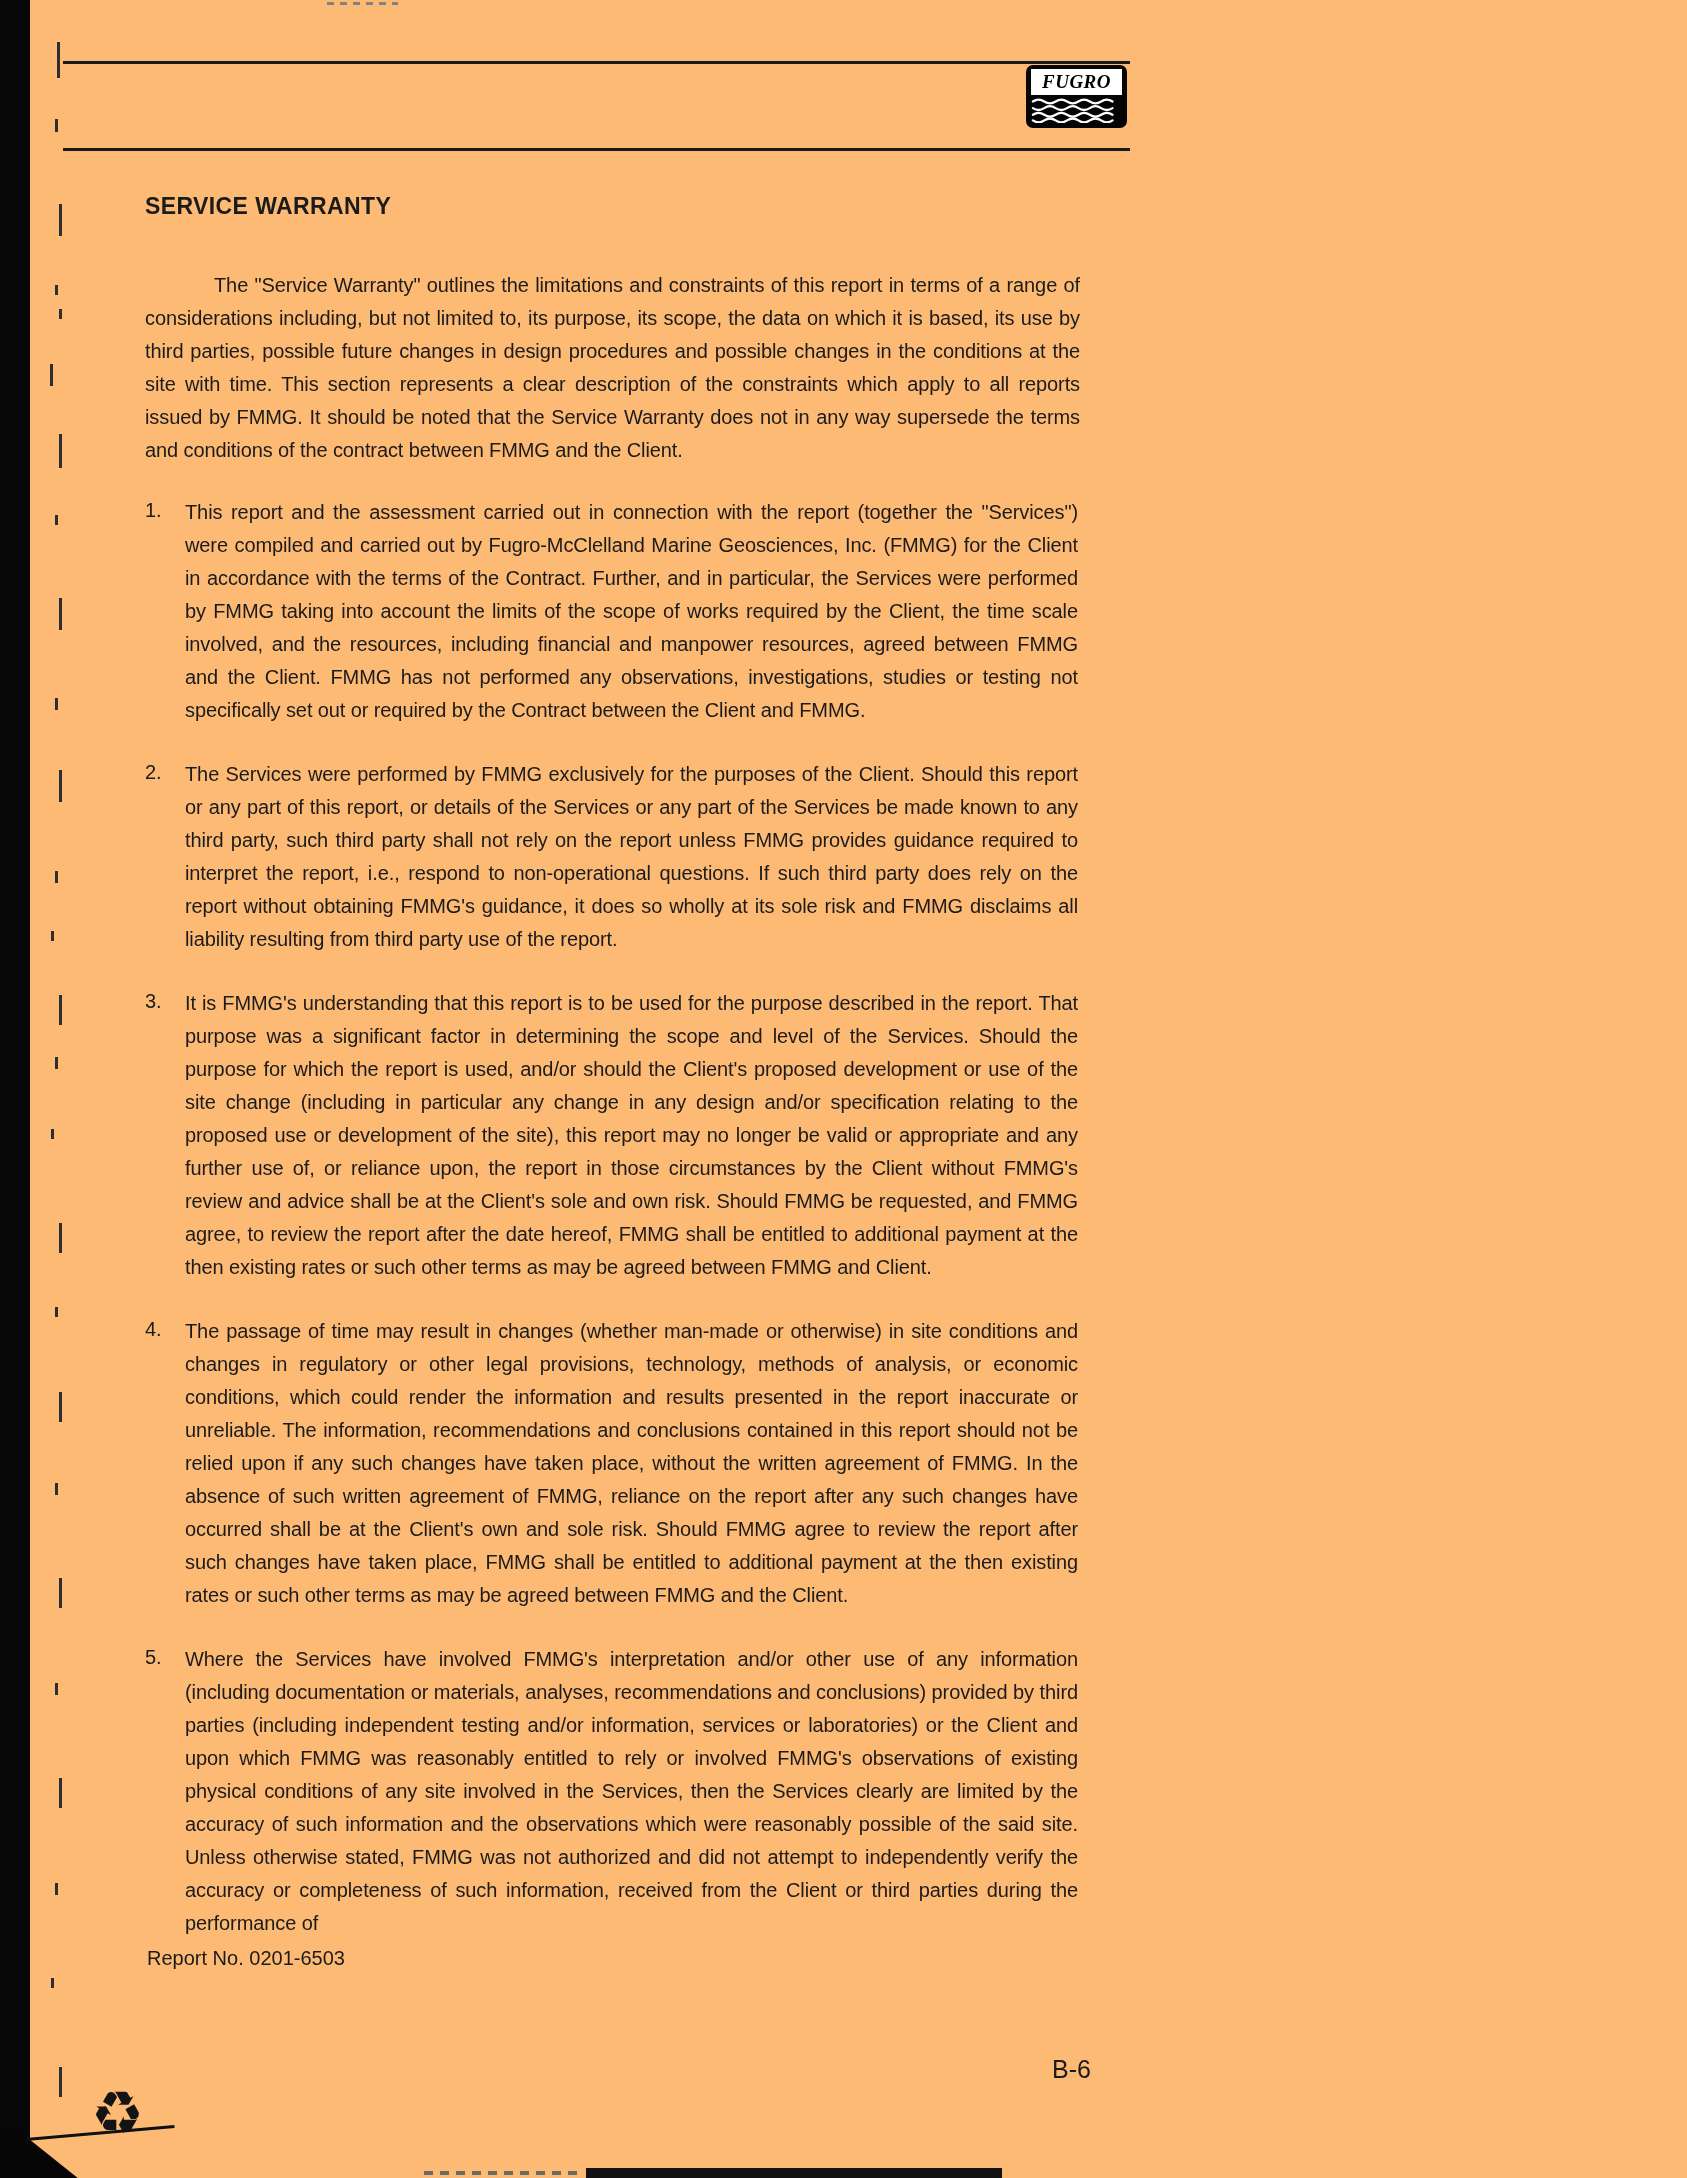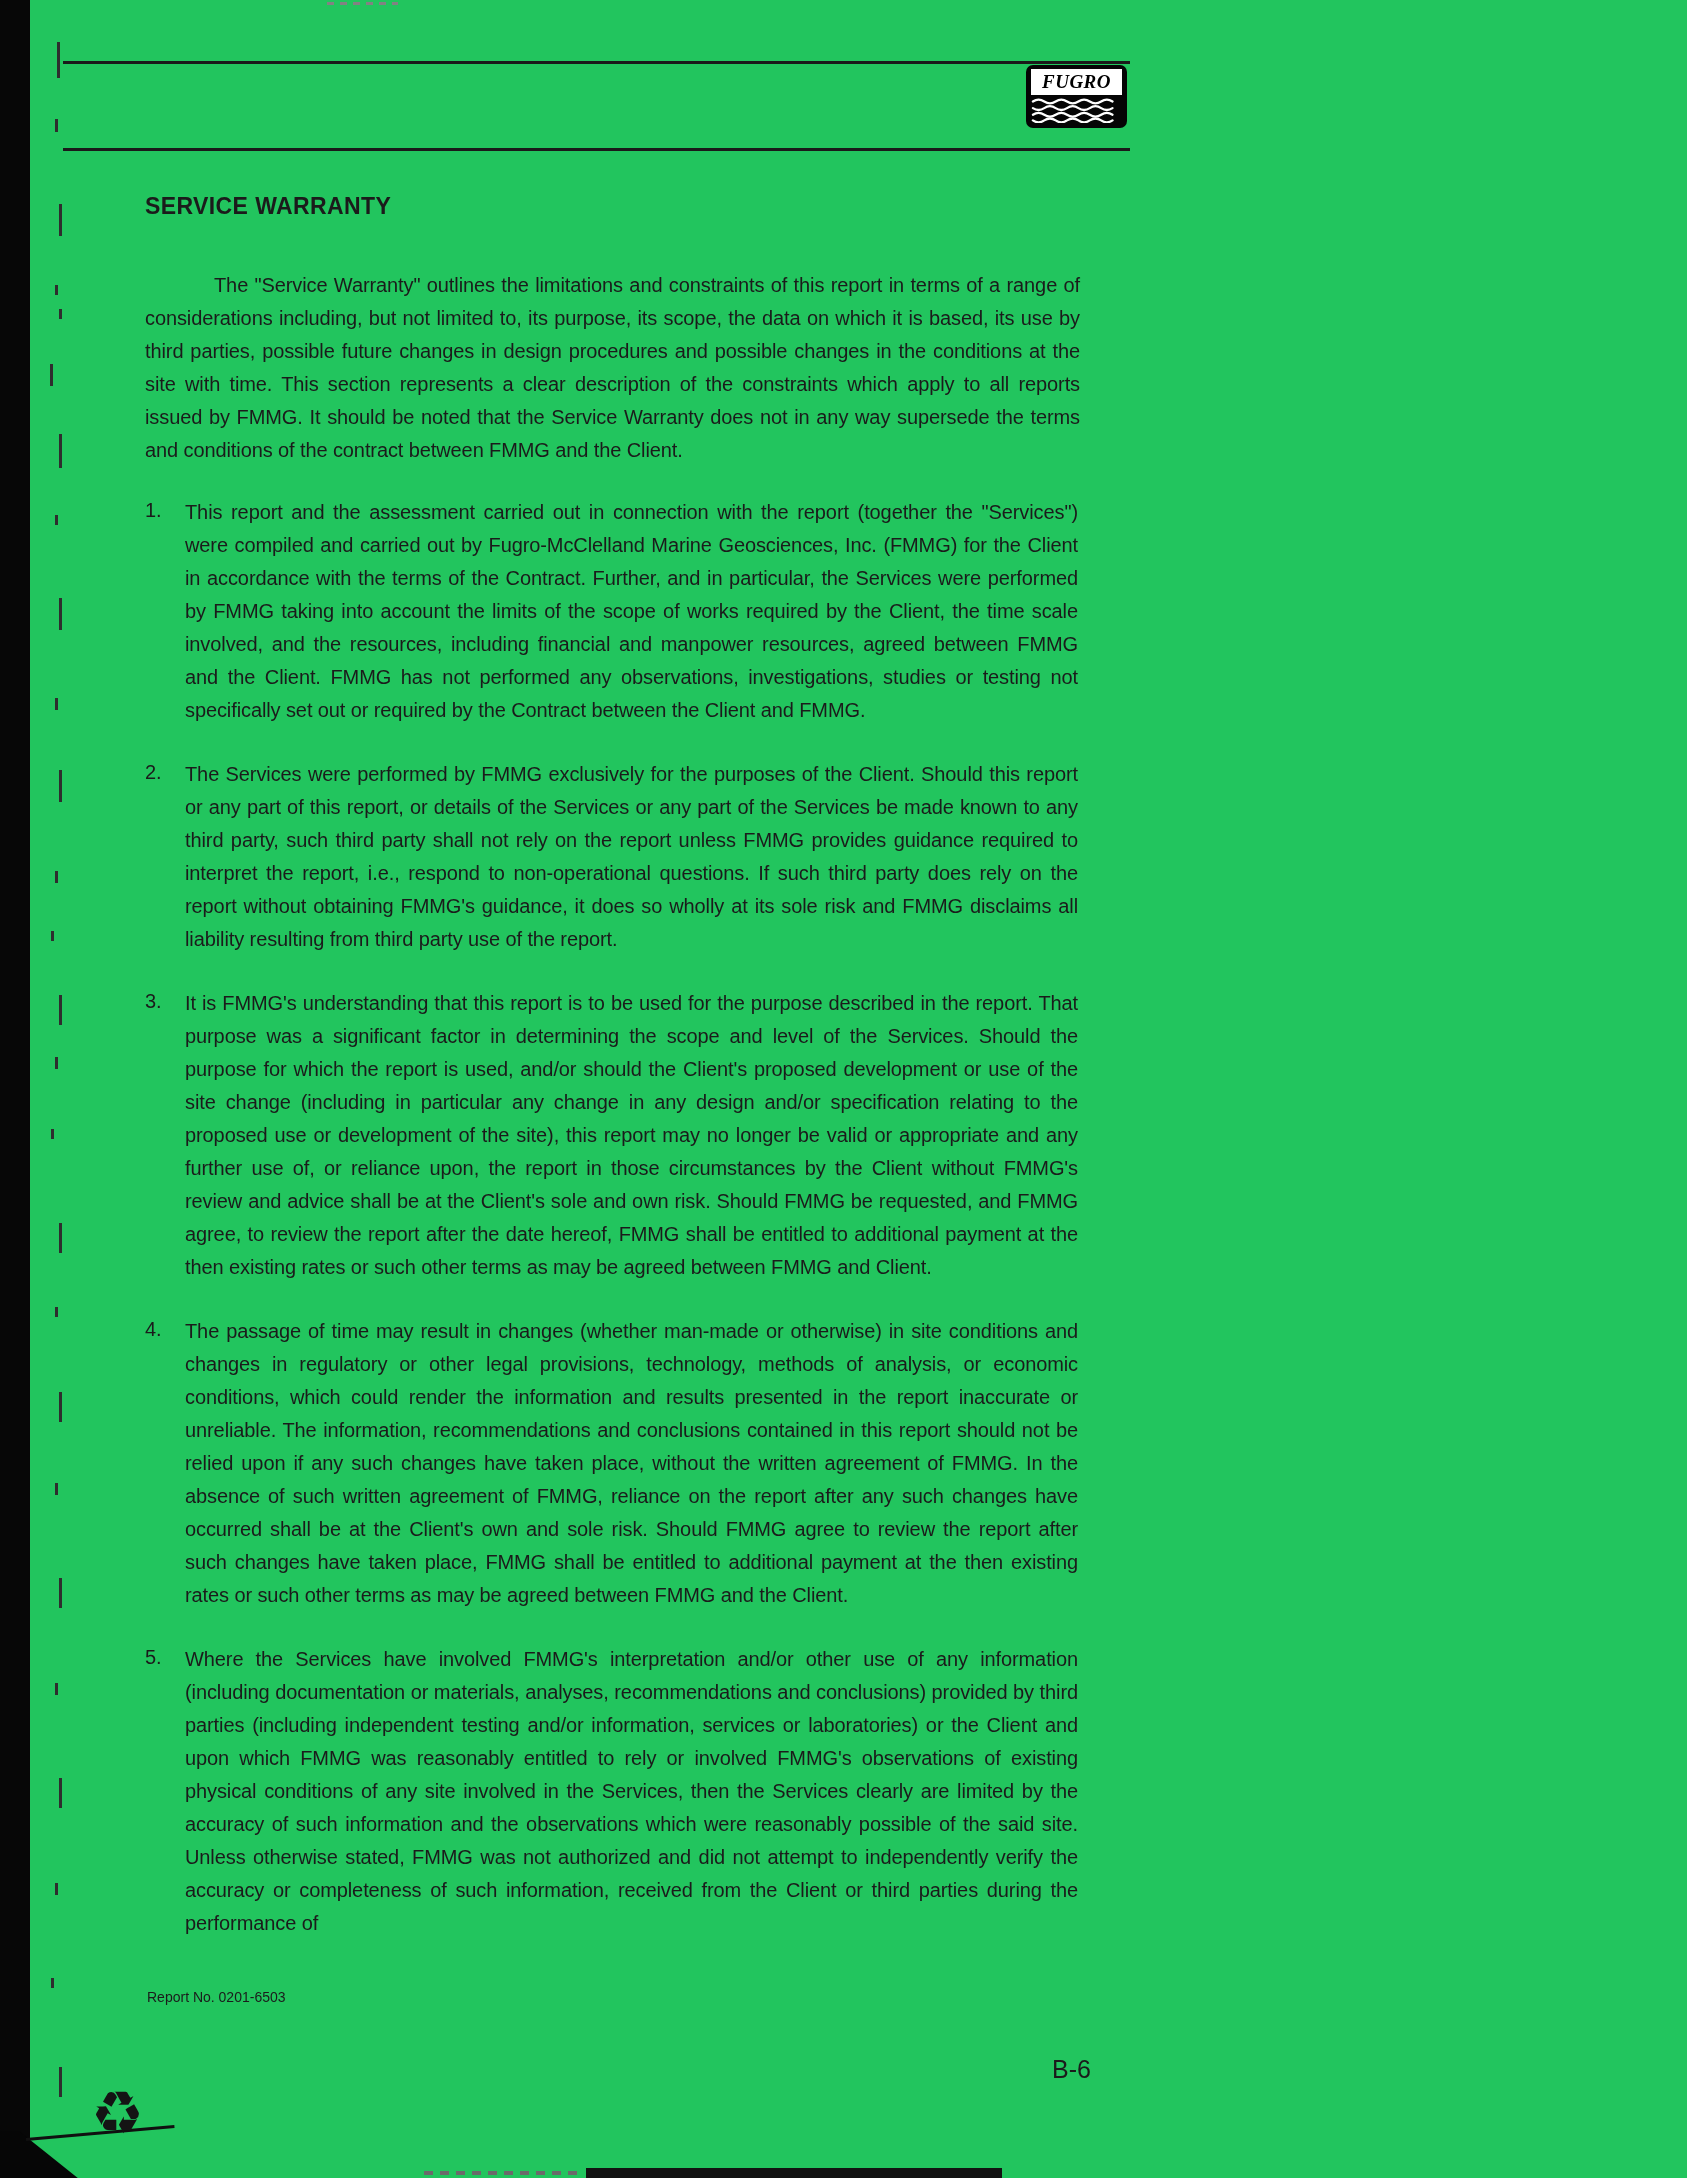--- a/index.html
+++ b/index.html
@@ -1,21 +1,21 @@
 <!DOCTYPE html>
 <html><head>
 <meta charset="utf-8">
 <style>
   * { box-sizing: border-box; }
   html, body { margin: 0; padding: 0; background: #9a9a9a; }
   .page {
     position: relative;
     width: 1687px;
     height: 2178px;
-    background: #22c55e;
+    background: #fdba74;
     overflow: hidden;
     font-family: "Liberation Sans", sans-serif;
     color: #1b1b1b;
   }
 
   
   .left-strip { position: absolute; left: 0; top: 0; width: 30px; height: 100%; background: #070707; }
   .corner-blob { position: absolute; left: 0; top: 2131px; width: 79px; height: 48px; background: #060606;
                  clip-path: polygon(0 0, 24% 0, 100% 100%, 0 100%); }
   .diag-line { position: absolute; left: 26px; top: 2138px; width: 149px; height: 3px; background: #101010;
@@ -43,21 +43,21 @@
   
   .content { position: absolute; left: 145px; top: 190px; width: 935px; }
   .doc-title { margin: 0 0 46px; text-align: left; font-size: 23px; font-weight: bold; letter-spacing: 0.4px; }
   .body-text { font-size: 20px; line-height: 33px; letter-spacing: -0.1px; }
   .intro { margin: 0 0 27px; text-align: justify; text-indent: 69px; }
   .list-item { display: flex; margin-bottom: 27px; }
   .num { flex: 0 0 38px; }
   .item-text { flex: 1; margin: 2px; text-align: justify; }
 
   
-  .footer-report { position: absolute; left: 147px; top: 1989px; font-size: 14px; }
+  .footer-report { position: absolute; left: 147px; top: 1947px; font-size: 20px; }
   .footer-page { position: absolute; left: 1042px; top: 2055px; font-size: 25px; margin-left: 10px; }
   .recycle { position: absolute; left: 91px; top: 2083px; font-family: "DejaVu Sans", sans-serif;
              font-size: 59px; line-height: 1; color: #141414; }
 </style>
 </head>
 <body>
 
 <div class="page">
 
   <div class="left-strip"></div>

